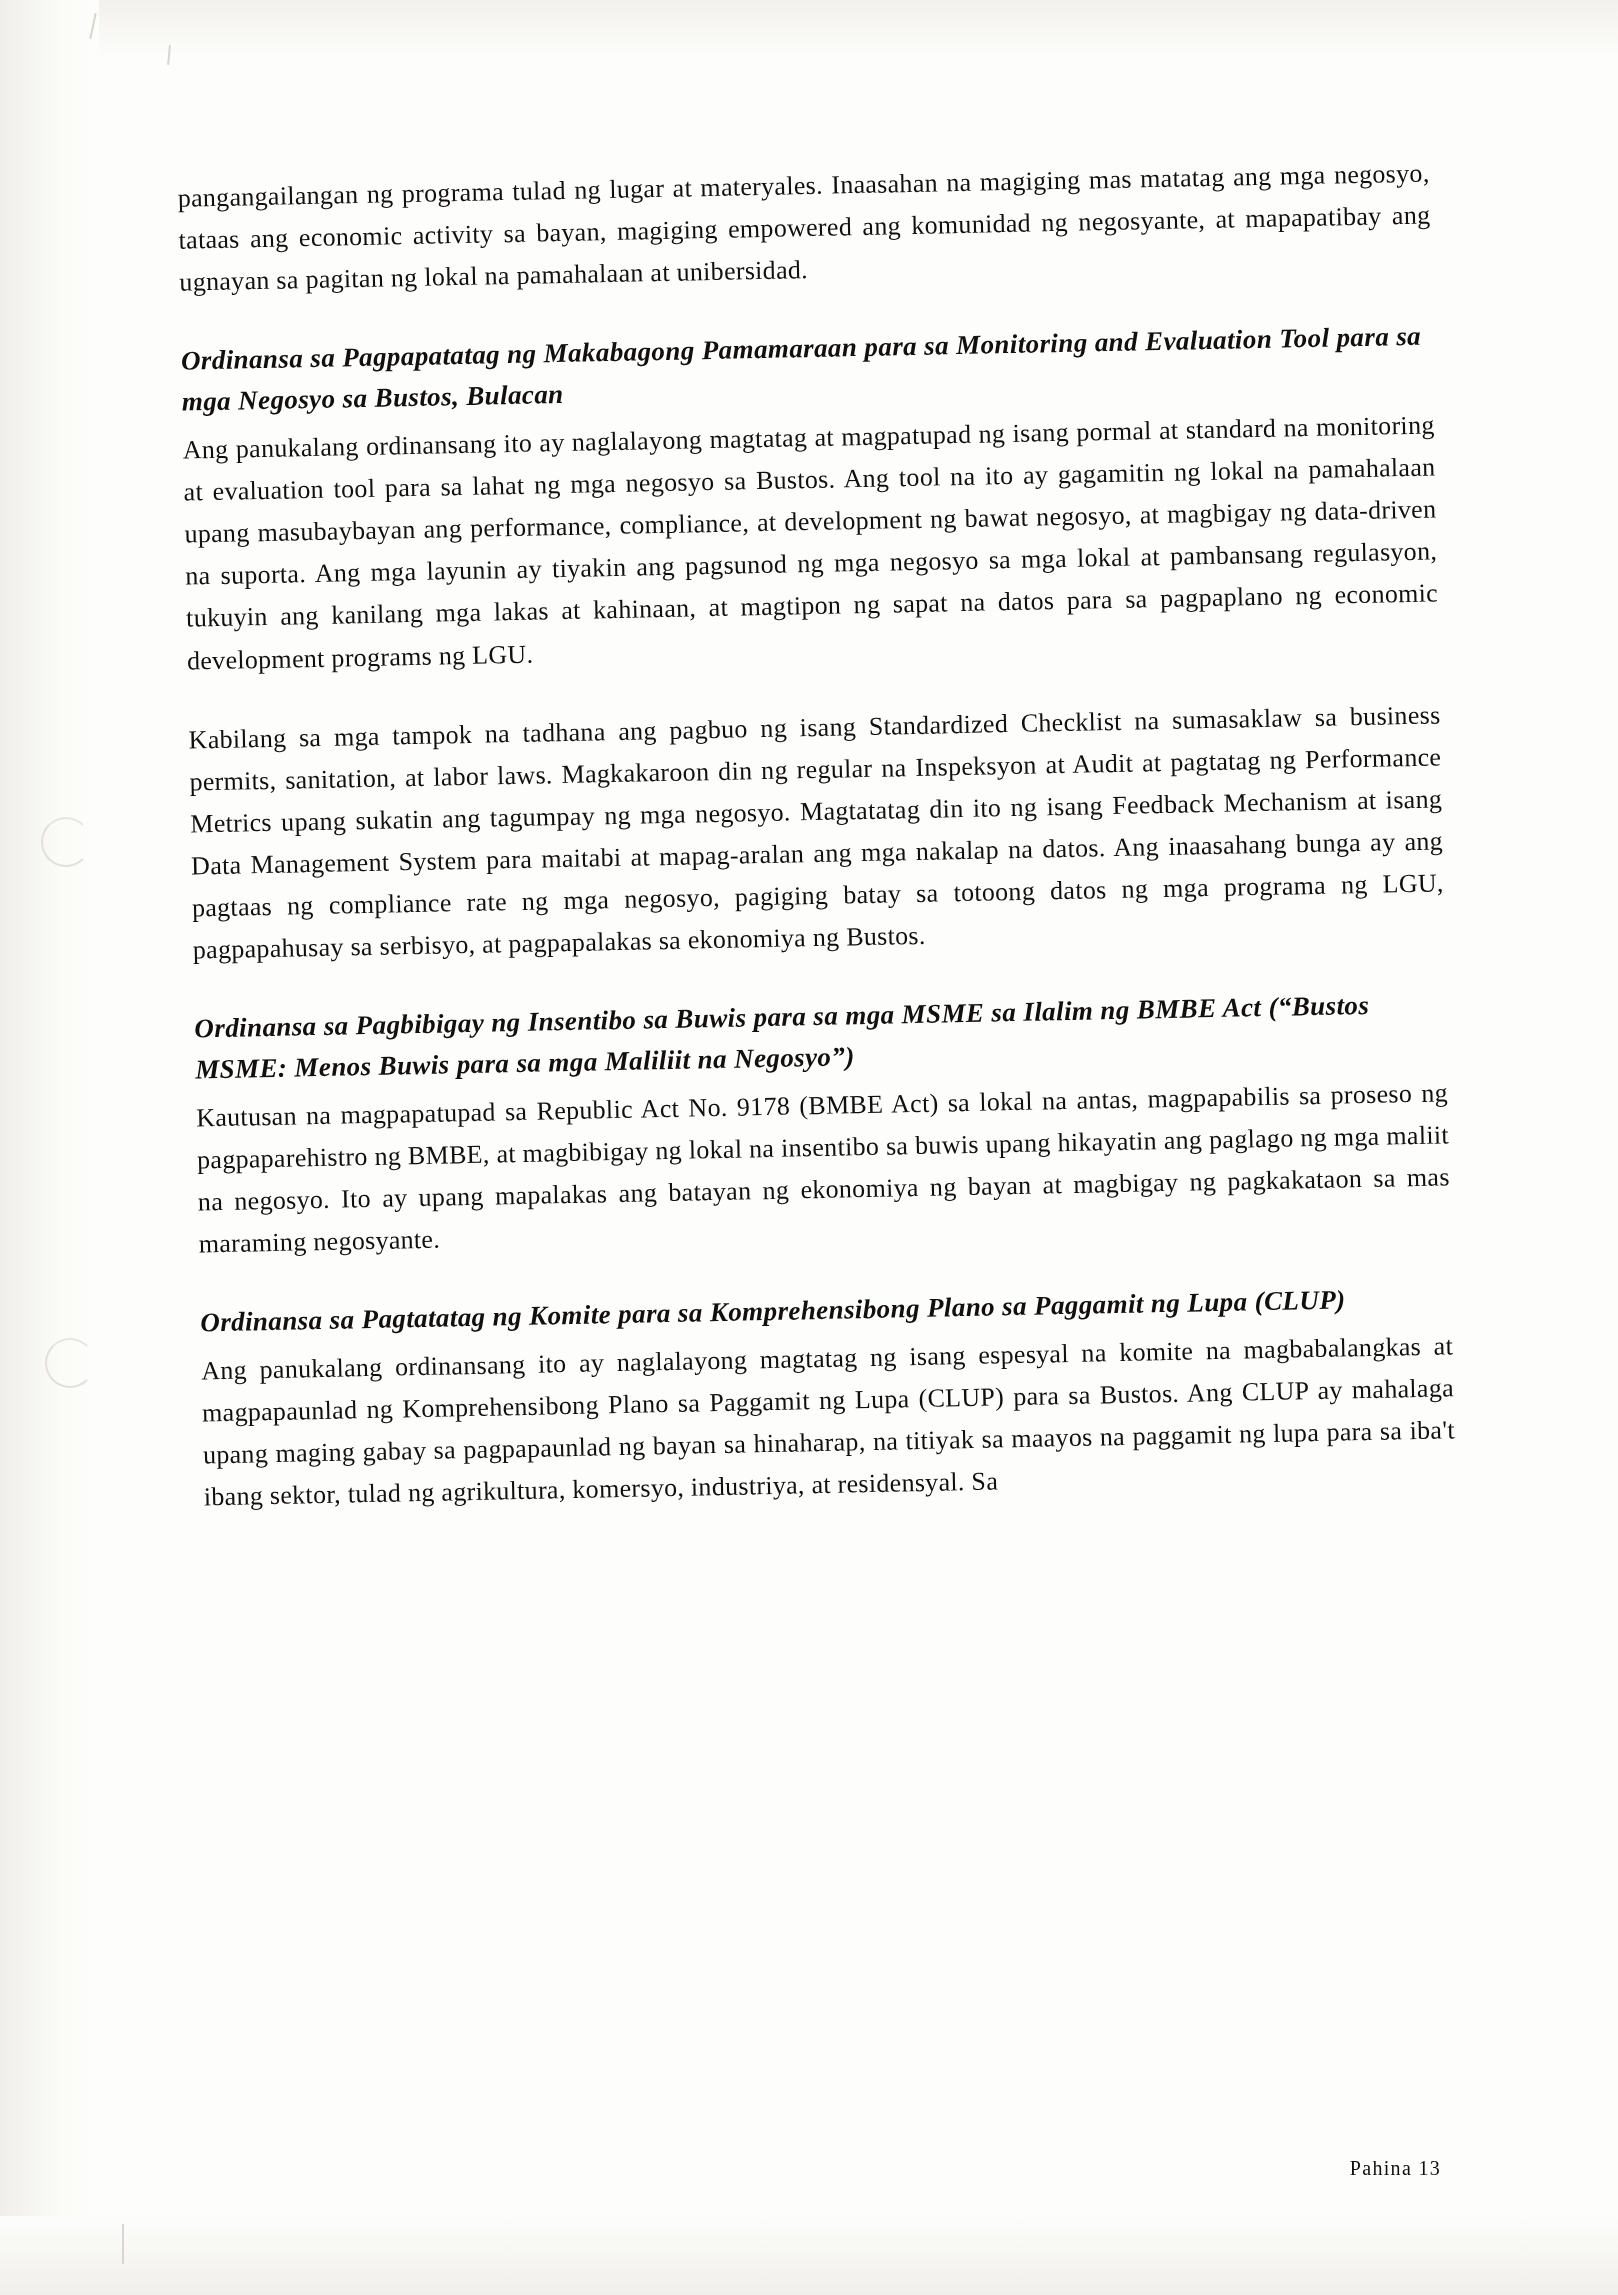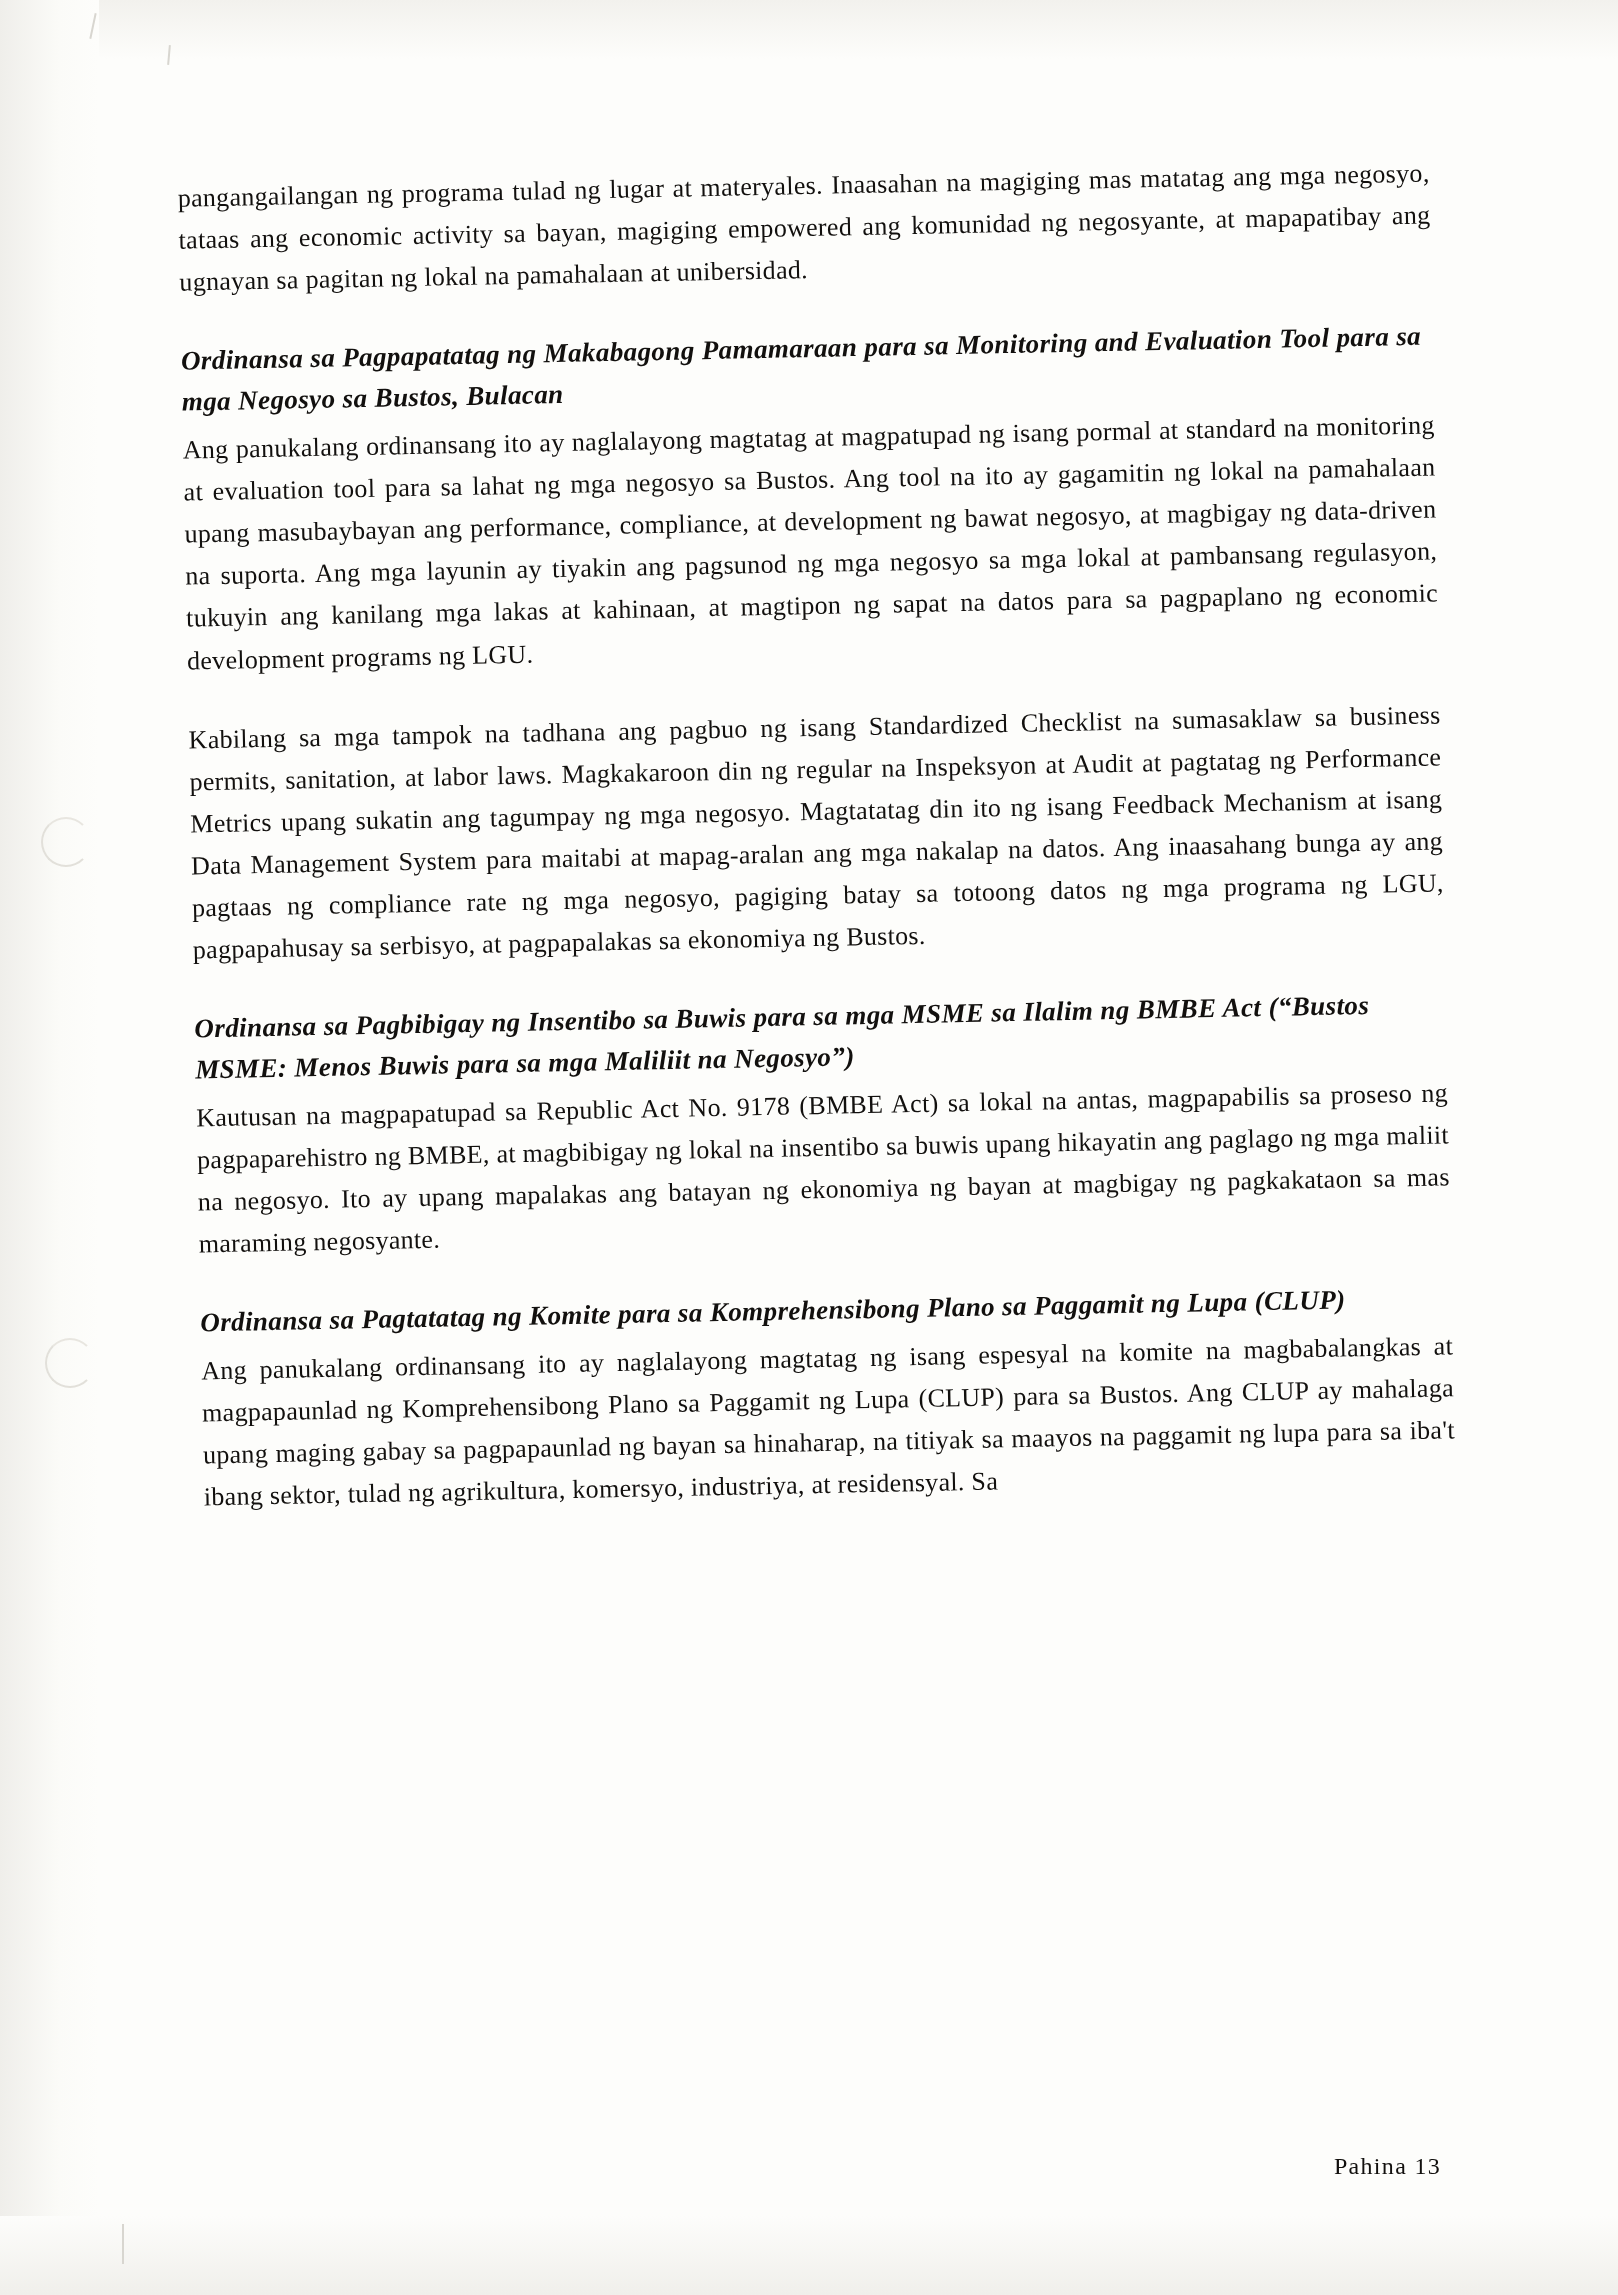--- a/index.html
+++ b/index.html
@@ -77,21 +77,21 @@
     font-style: italic;
     letter-spacing: 0.4px;
   }
   .gap-lg { height: 37px; }
   .gap-sm { height: 6.6px; }
 
   .footer {
     position: absolute;
     right: 178px;
     bottom: 115px;
-    font-size: 24px;
+    font-size: 20px;
     letter-spacing: 1.3px;
     font-family: "Liberation Serif", serif;
     margin-left: 32px;
   }
 
   
   .skew-wrap {
     transform: rotate(-1.15deg);
     transform-origin: 50% 40%;
   }

